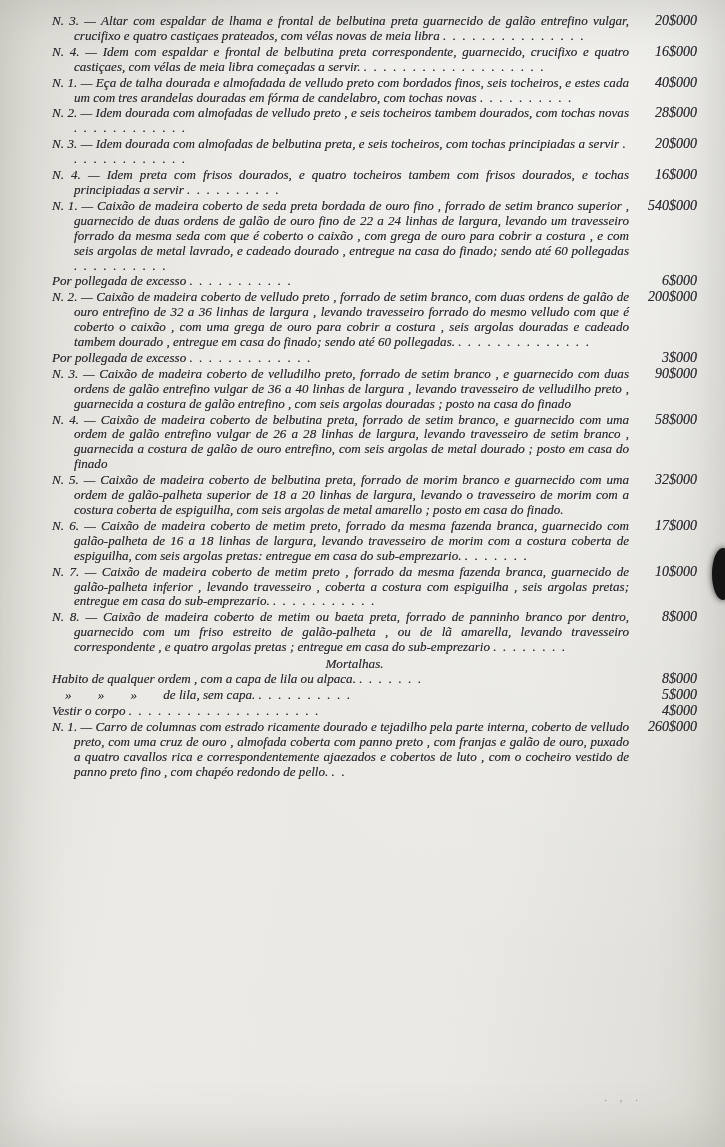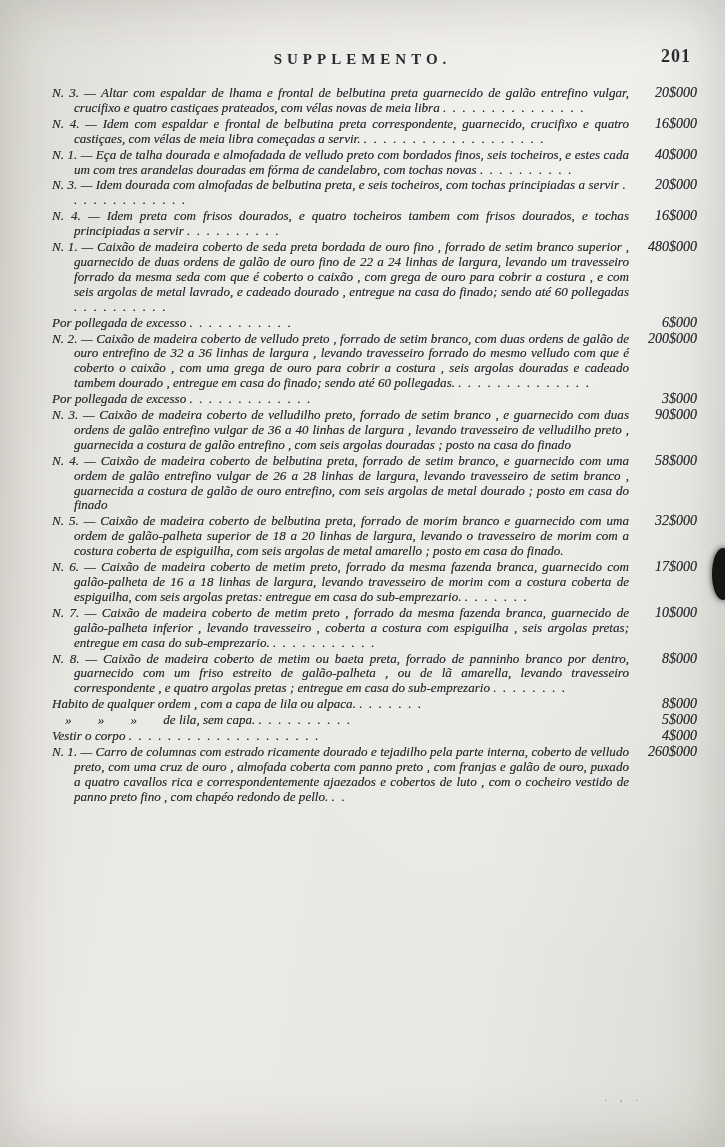--- a/index.html
+++ b/index.html
@@ -90,49 +90,49 @@
     font-size: 11px;
     letter-spacing: 5px;
     color: #8f8e88;
   }
 </style>
 </head>
 <body>
 
 <div class="page">
 
-  <div class="page-header">
-    <span class="doc-title">SUPPLEMENTO.</span>
-    <span class="page-number">201</span>
-  </div>
 
   <div class="entries">
       <div class="entry">
         <div class="entry-text hang">N. 3. — Altar com espaldar de lhama e frontal de belbutina preta guarnecido de galão entrefino vulgar, crucifixo e quatro castiçaes prateados, com vélas novas de meia libra .&nbsp; .&nbsp; .&nbsp; .&nbsp; .&nbsp; .&nbsp; .&nbsp; .&nbsp; .&nbsp; .&nbsp; .&nbsp; .&nbsp; .&nbsp; .&nbsp; .</div>
         <div class="entry-price">20$000</div>
       </div>
       <div class="entry">
         <div class="entry-text hang">N. 4. — Idem com espaldar e frontal de belbutina preta correspondente, guarnecido, crucifixo e quatro castiçaes, com vélas de meia libra começadas a servir. .&nbsp; .&nbsp; .&nbsp; .&nbsp; .&nbsp; .&nbsp; .&nbsp; .&nbsp; .&nbsp; .&nbsp; .&nbsp; .&nbsp; .&nbsp; .&nbsp; .&nbsp; .&nbsp; .&nbsp; .&nbsp; .</div>
         <div class="entry-price">16$000</div>
       </div>
       <div class="entry">
         <div class="entry-text hang">N. 1. — Eça de talha dourada e almofadada de velludo preto com bordados finos, seis tocheiros, e estes cada um com tres arandelas douradas em fórma de candelabro, com tochas novas .&nbsp; .&nbsp; .&nbsp; .&nbsp; .&nbsp; .&nbsp; .&nbsp; .&nbsp; .&nbsp; .</div>
         <div class="entry-price">40$000</div>
       </div>
       <div class="entry">
+        <div class="entry-text hang">N. 2. — Idem dourada com almofadas de velludo preto , e seis tocheiros tambem dourados, com tochas novas .&nbsp; .&nbsp; .&nbsp; .&nbsp; .&nbsp; .&nbsp; .&nbsp; .&nbsp; .&nbsp; .&nbsp; .&nbsp; .</div>
+        <div class="entry-price">28$000</div>
+      </div>
+      <div class="entry">
         <div class="entry-text hang">N. 3. — Idem dourada com almofadas de belbutina preta, e seis tocheiros, com tochas principiadas a servir .&nbsp; .&nbsp; .&nbsp; .&nbsp; .&nbsp; .&nbsp; .&nbsp; .&nbsp; .&nbsp; .&nbsp; .&nbsp; .&nbsp; .</div>
         <div class="entry-price">20$000</div>
       </div>
       <div class="entry">
         <div class="entry-text hang">N. 4. — Idem preta com frisos dourados, e quatro tocheiros tambem com frisos dourados, e tochas principiadas a servir .&nbsp; .&nbsp; .&nbsp; .&nbsp; .&nbsp; .&nbsp; .&nbsp; .&nbsp; .&nbsp; .</div>
         <div class="entry-price">16$000</div>
       </div>
       <div class="entry">
         <div class="entry-text hang">N. 1. — Caixão de madeira coberto de seda preta bordada de ouro fino ,  forrado de setim branco superior , guarnecido de duas ordens de galão de ouro fino de 22 a 24 linhas de largura, levando um travesseiro forrado da mesma seda com que é coberto o caixão , com grega de ouro para cobrir a costura , e com seis argolas de metal lavrado, e cadeado dourado , entregue na casa do finado; sendo até 60 pollegadas .&nbsp; .&nbsp; .&nbsp; .&nbsp; .&nbsp; .&nbsp; .&nbsp; .&nbsp; .&nbsp; .</div>
-        <div class="entry-price">480$000</div>
+        <div class="entry-price">540$000</div>
       </div>
       <div class="entry">
         <div class="entry-text">Por pollegada de excesso  .&nbsp; .&nbsp; .&nbsp; .&nbsp; .&nbsp; .&nbsp; .&nbsp; .&nbsp; .&nbsp; .&nbsp; .</div>
         <div class="entry-price">6$000</div>
       </div>
       <div class="entry">
         <div class="entry-text hang">N. 2. — Caixão de madeira coberto de velludo preto , forrado de setim branco, com duas ordens de galão de ouro entrefino de 32 a 36 linhas de largura , levando travesseiro forrado do mesmo velludo com que é coberto o caixão , com uma grega de ouro para cobrir a costura , seis argolas douradas e cadeado tambem dourado , entregue em casa do finado; sendo até 60 pollegadas. .&nbsp; .&nbsp; .&nbsp; .&nbsp; .&nbsp; .&nbsp; .&nbsp; .&nbsp; .&nbsp; .&nbsp; .&nbsp; .&nbsp; .&nbsp; .</div>
         <div class="entry-price">200$000</div>
       </div>
       <div class="entry">
@@ -156,20 +156,21 @@
         <div class="entry-price">17$000</div>
       </div>
       <div class="entry">
         <div class="entry-text hang">N. 7. — Caixão de madeira coberto de metim preto , forrado da mesma fazenda branca, guarnecido de galão-palheta inferior , levando travesseiro , coberta a costura com espiguilha , seis argolas pretas; entregue em casa do sub-emprezario. .&nbsp; .&nbsp; .&nbsp; .&nbsp; .&nbsp; .&nbsp; .&nbsp; .&nbsp; .&nbsp; .&nbsp; .</div>
         <div class="entry-price">10$000</div>
       </div>
       <div class="entry">
         <div class="entry-text hang">N. 8. — Caixão de madeira coberto de metim ou baeta preta, forrado de panninho  branco por dentro, guarnecido com um friso estreito de galão-palheta , ou de lã amarella, levando travesseiro correspondente , e quatro argolas pretas ; entregue em casa do sub-emprezario .&nbsp; .&nbsp; .&nbsp; .&nbsp; .&nbsp; .&nbsp; .&nbsp; .</div>
         <div class="entry-price">8$000</div>
       </div>
+      <div class="heading">Mortalhas.</div>
       <div class="entry">
         <div class="entry-text">Habito de qualquer ordem , com a capa de lila ou alpaca. .&nbsp; .&nbsp; .&nbsp; .&nbsp; .&nbsp; .&nbsp; .</div>
         <div class="entry-price">8$000</div>
       </div>
       <div class="entry">
         <div class="entry-text">&nbsp;&nbsp;&nbsp;&nbsp;»&nbsp;&nbsp;&nbsp;&nbsp;&nbsp;&nbsp;&nbsp;&nbsp;»&nbsp;&nbsp;&nbsp;&nbsp;&nbsp;&nbsp;&nbsp;&nbsp;»&nbsp;&nbsp;&nbsp;&nbsp;&nbsp;&nbsp;&nbsp;&nbsp;de lila, sem capa. .&nbsp; .&nbsp; .&nbsp; .&nbsp; .&nbsp; .&nbsp; .&nbsp; .&nbsp; .&nbsp; .</div>
         <div class="entry-price">5$000</div>
       </div>
       <div class="entry">
         <div class="entry-text">Vestir o corpo  .&nbsp; .&nbsp; .&nbsp; .&nbsp; .&nbsp; .&nbsp; .&nbsp; .&nbsp; .&nbsp; .&nbsp; .&nbsp; .&nbsp; .&nbsp; .&nbsp; .&nbsp; .&nbsp; .&nbsp; .&nbsp; .&nbsp; .</div>

